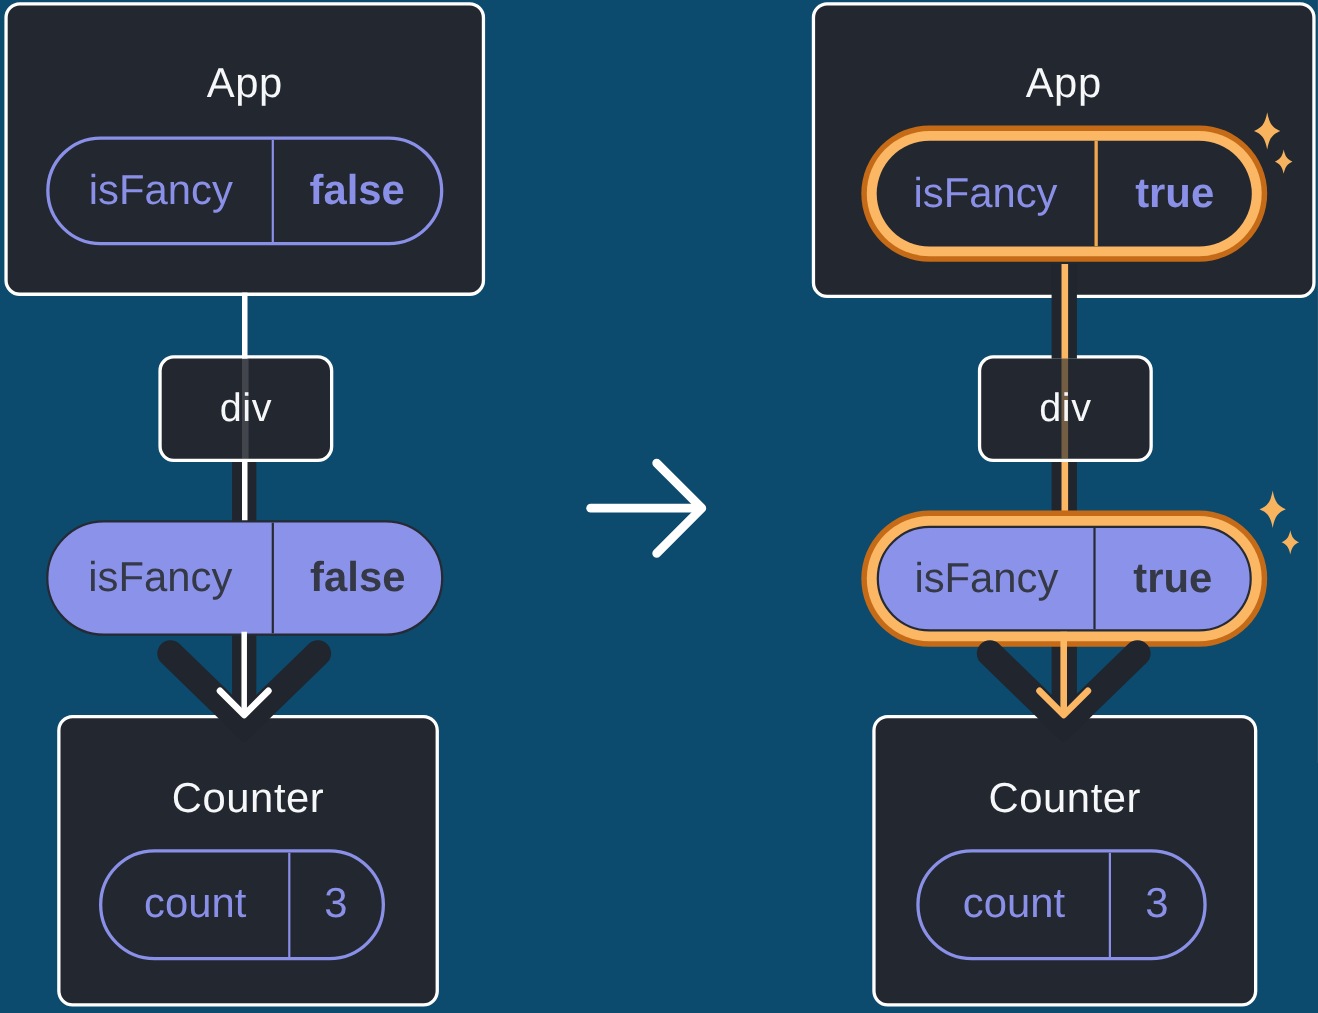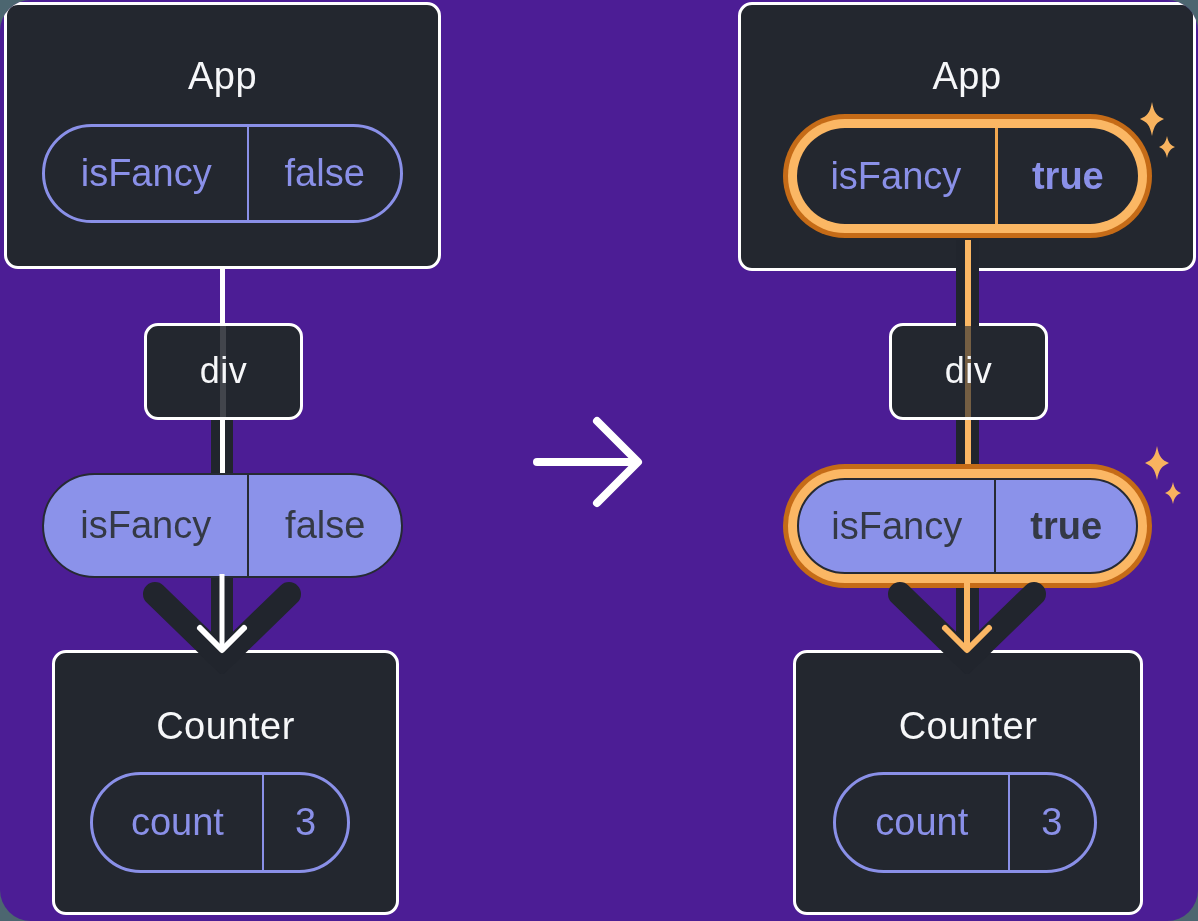--- a/index.html
+++ b/index.html
@@ -1,36 +1,35 @@
 <!DOCTYPE html>
 <html><head>
 <meta charset="utf-8">
 <style>
   html,body{margin:0;padding:0;background:#4C6670;}
   #canvas{
     position:relative;width:1198px;height:921px;overflow:hidden;
-    background:#4c1d95;
+    background:#0c4a6e;
     font-family:"Liberation Sans","DejaVu Sans",sans-serif;
-    border-radius:31px;
   }
   .box{
     position:absolute;background:#23272F;border:3px solid #FFFFFF;
     border-radius:14px;box-sizing:border-box;z-index:1;
   }
   .box-title{
     position:absolute;left:0;width:100%;text-align:center;
     color:#F6F7F9;font-size:38px;font-weight:500;letter-spacing:.5px;
   }
   .pill{
     position:absolute;display:flex;box-sizing:border-box;z-index:3;
     border-radius:60px;overflow:hidden;font-size:38px;text-align:center;
   }
   .pill .seg{display:flex;align-items:center;justify-content:center;box-sizing:border-box;}
   .seg-l{width:57%;}
-  .seg-r{width:43%;}
+  .seg-r{width:43%;font-weight:bold;}
   .pill-outline{border:3px solid #8A90E8;color:#8A90E8;background:transparent;}
   .pill-outline .seg-r{border-left:2.5px solid #8A90E8;}
   .pill-solid{background:#8B92EA;border:2.5px solid #262A33;color:#343945;}
   .pill-solid .seg-r{border-left:2.5px solid #262A33;}
   .pill-darkin{background:#23272F;color:#8A90E8;border:none;}
   .ring-outer{
     position:absolute;z-index:3;box-sizing:border-box;
     background:#C56B17;border-radius:64px;padding:5px;
   }
   .ring-inner{

